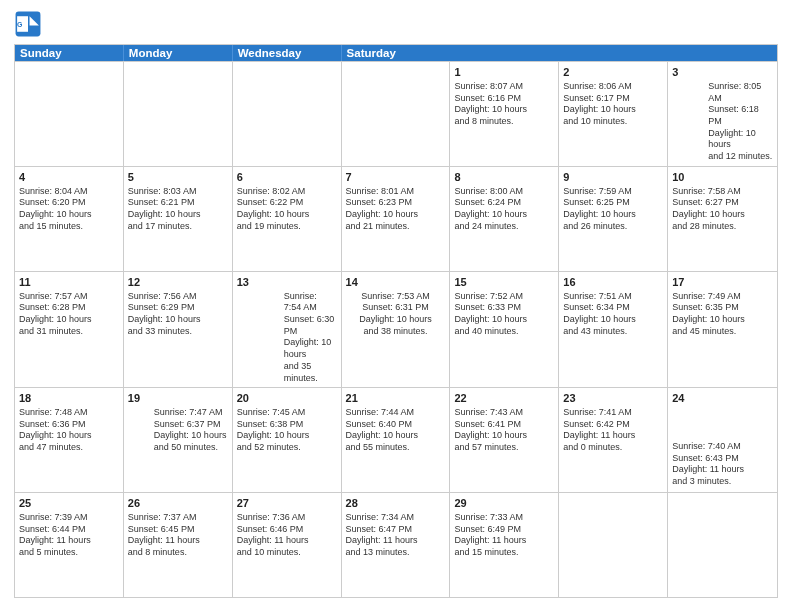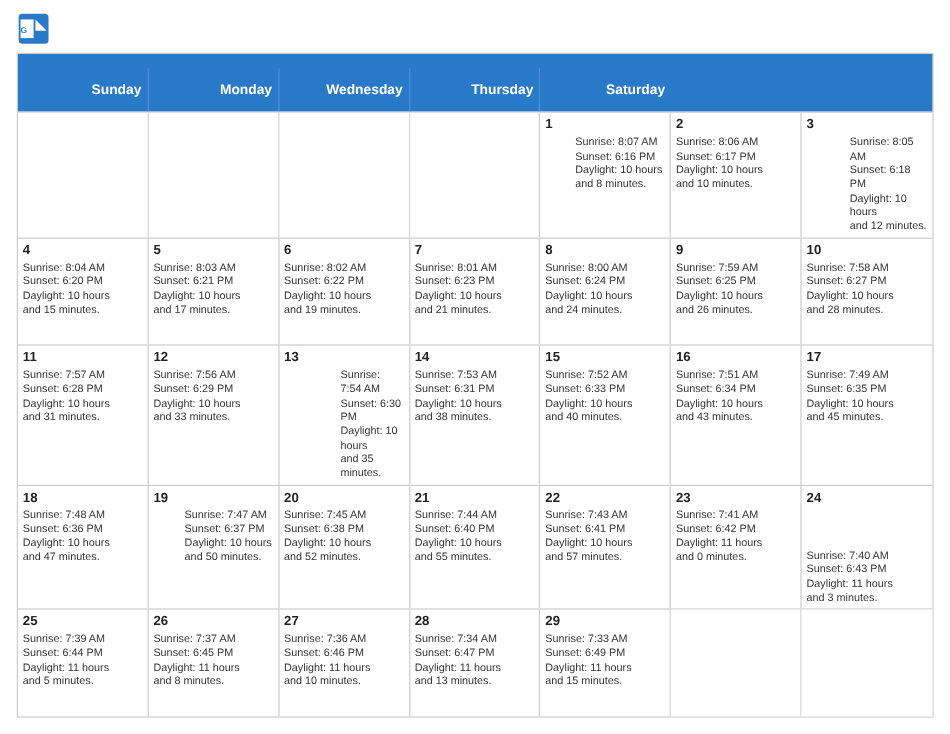--- a/index.html
+++ b/index.html
@@ -64,24 +64,23 @@
     }
     .cal-header-row {
       display: grid;
       grid-template-columns: repeat(7, 1fr);
       background: #2979c9;
     }
     .cal-header-cell {
       color: #fff;
       font-size: 11.5px;
       font-weight: bold;
-      padding: 12px 5px;
-      text-align: right;
+      padding: 2px 5px;
+      text-align: left;
       border-right: 1px solid #4a90d9;
-      margin-top: 12px;
     }
     .cal-header-cell:last-child { border-right: none; }
     .cal-body {
       flex: 1;
       display: flex;
       flex-direction: column;
     }
     .cal-row {
       display: grid;
       grid-template-columns: repeat(7, 1fr);
@@ -139,32 +138,31 @@
       <h1></h1>
       <h2></h2>
     </div>
   </div>
 
   <div class="calendar">
     <div class="cal-header-row">
     <div class="cal-header-cell">Sunday</div>
         <div class="cal-header-cell">Monday</div>
         <div class="cal-header-cell">Wednesday</div>
-        <div class="cal-header-cell">Thursday</div>
         <div class="cal-header-cell">Saturday</div>
       </div>
     <div class="cal-body">
     <div class="cal-row">
           <div class="cal-cell empty"></div>
           <div class="cal-cell empty"></div>
           <div class="cal-cell empty"></div>
           <div class="cal-cell empty"></div>
           <div class="cal-cell">
             <span class="day-num">1</span>
-            <div class="cell-text" style="white-space: pre-line; margin-left: 25px;">Sunrise: 8:07 AM
+            <div class="cell-text" style="white-space: pre-line;">Sunrise: 8:07 AM
 Sunset: 6:16 PM
 Daylight: 10 hours
 and 8 minutes.</div>
           </div>
           <div class="cal-cell">
             <span class="day-num">2</span>
             <div class="cell-text" style="white-space: pre-line;">Sunrise: 8:06 AM
 Sunset: 6:17 PM
 Daylight: 10 hours
 and 10 minutes.</div>
@@ -245,21 +243,21 @@
           </div>
           <div class="cal-cell">
             <span class="day-num">13</span>
             <div class="cell-text" style="white-space: pre-line; margin-left: 47px;">Sunrise: 7:54 AM
 Sunset: 6:30 PM
 Daylight: 10 hours
 and 35 minutes.</div>
           </div>
           <div class="cal-cell">
             <span class="day-num">14</span>
-            <div class="cell-text" style="white-space: pre-line;">Sunrise: 7:53 AM
+            <div class="cell-text" style="white-space: pre-line; text-align: center;">Sunrise: 7:53 AM
 Sunset: 6:31 PM
 Daylight: 10 hours
 and 38 minutes.</div>
           </div>
           <div class="cal-cell">
             <span class="day-num">15</span>
             <div class="cell-text" style="white-space: pre-line;">Sunrise: 7:52 AM
 Sunset: 6:33 PM
 Daylight: 10 hours
 and 40 minutes.</div>

